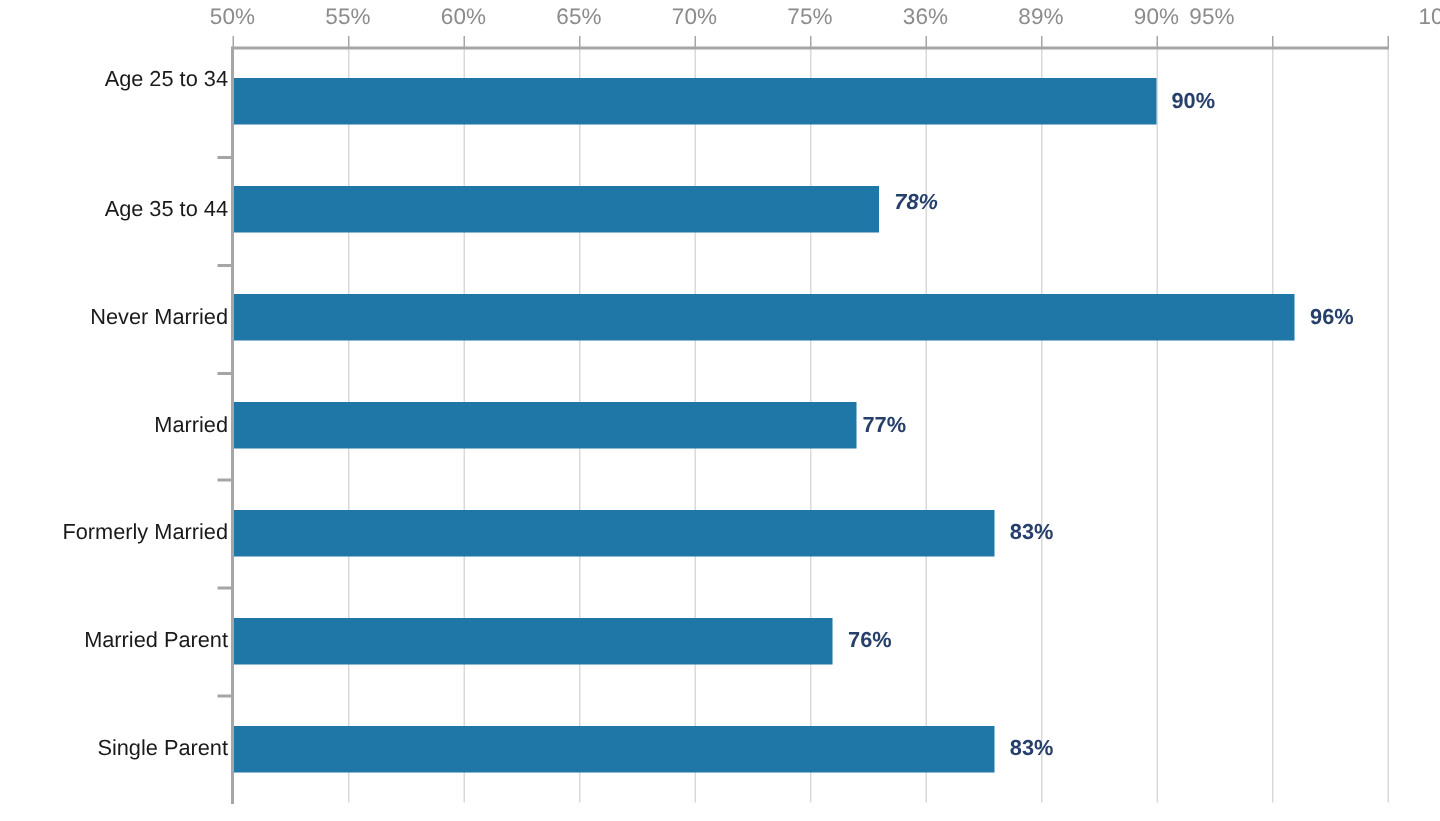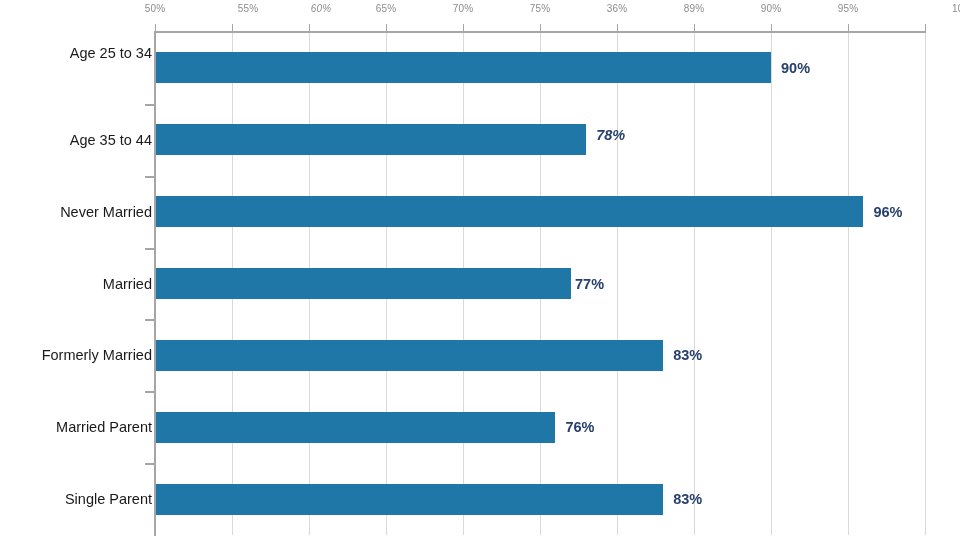--- a/index.html
+++ b/index.html
@@ -74,21 +74,21 @@
     width: 9px;
     height: 2px;
     background: #a6a6a6;
   }
 
   
   .tick-label {
     position: absolute;
     top: 3px;
     transform: translateX(-50%);
-    font-size: 10px;
+    font-size: 15px;
     color: #8c8c8c;
     white-space: nowrap;
     letter-spacing: 0.1px;
   }
 
   
   .cat-label {
     position: absolute;
     right: 808px;           
     transform: translateY(-50%);
@@ -151,29 +151,29 @@
       <div class="tick-top" style="left: 463px;"></div>
       <div class="tick-top" style="left: 540px;"></div>
       <div class="tick-top" style="left: 617px;"></div>
       <div class="tick-top" style="left: 694px;"></div>
       <div class="tick-top" style="left: 771px;"></div>
       <div class="tick-top" style="left: 848px;"></div>
       <div class="tick-top" style="left: 925px;"></div>
     </div>
   <div id="labels-layer">
       <div class="tick-label" style="left: 155px;">50%</div>
-      <div class="tick-label" style="left: 232px; margin-left: 16px;">55%</div>
-      <div class="tick-label" style="left: 321px; font-style: italic;">60%</div>
+      <div class="tick-label" style="left: 232px;">55%</div>
+      <div class="tick-label" style="left: 309px;">60%</div>
       <div class="tick-label" style="left: 386px;">65%</div>
       <div class="tick-label" style="left: 463px;">70%</div>
       <div class="tick-label" style="left: 540px;">75%</div>
       <div class="tick-label" style="left: 617px;">36%</div>
       <div class="tick-label" style="left: 694px;">89%</div>
       <div class="tick-label" style="left: 771px;">90%</div>
-      <div class="tick-label" style="left: 848px;">95%</div>
+      <div class="tick-label" style="left: 808px;">95%</div>
       <div class="tick-label" style="left: 965px;">100%</div>
     </div>
   <div id="bars-layer"></div>
   <div id="cats-layer">
       <div class="cat-label" style="top: 53px;">Age 25 to 34</div>
       <div class="cat-label" style="top: 139.786px;">Age 35 to 44</div>
       <div class="cat-label" style="top: 211.643px;">Never Married</div>
       <div class="cat-label" style="top: 283.5px;">Married</div>
       <div class="cat-label" style="top: 355.357px;">Formerly Married</div>
       <div class="cat-label" style="top: 427.214px;">Married Parent</div>

